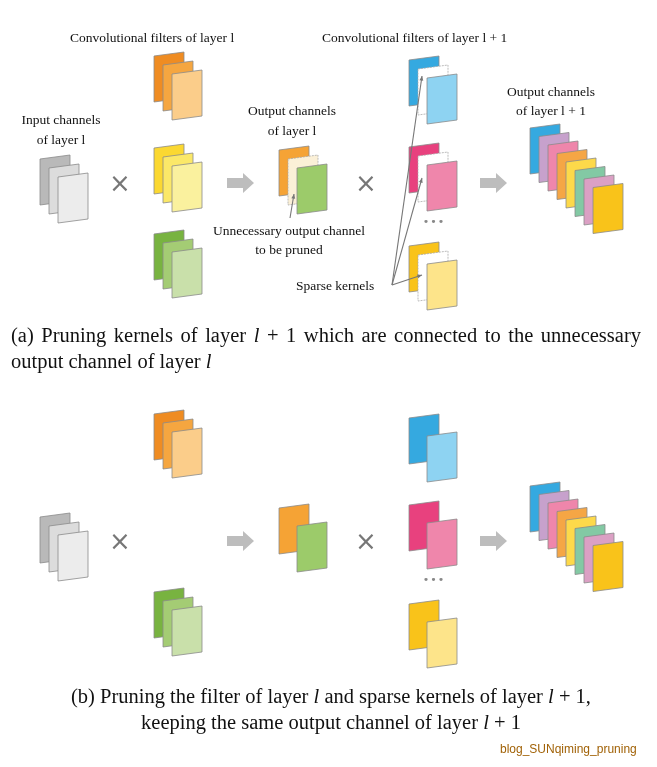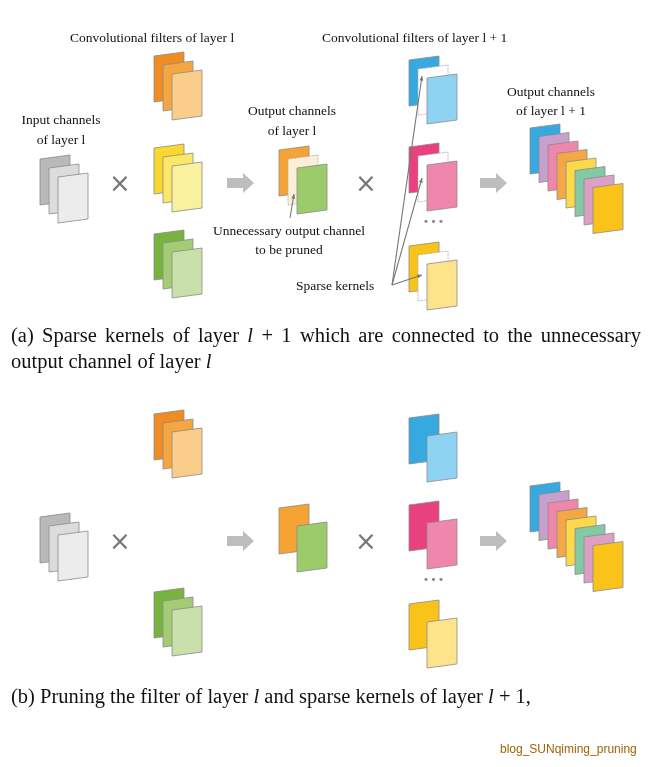--- a/index.html
+++ b/index.html
@@ -1,19 +1,19 @@
 <!DOCTYPE html>
 <html><head>
 <meta charset="utf-8">
 <style>
   html, body { margin:0; padding:0; background:#ffffff; }
   body { width:657px; height:767px; position:relative; overflow:hidden; font-family:"Liberation Serif","DejaVu Serif",serif; color:#111; }
   svg#diagram { position:absolute; left:0; top:0; }
   .lbl { font-family:"Liberation Serif","DejaVu Serif",serif; font-size:13.5px; fill:#111; }
-  .caption { position:absolute; left:11px; font-size:20.5px; line-height:26px; color:#111; }
+  .caption { position:absolute; left:11px; font-size:20.5px; line-height:26px; color:#111;text-align:center; }
   .caption i { font-style:italic; }
   #cap-a { top:322px; width:630px; text-align:justify; text-align-last:left; }
   #cap-b { top:683px; width:640px; }
   .wm { position:absolute; left:500px; top:742px; font-family:"Liberation Sans","DejaVu Sans",sans-serif; font-size:12px; color:#a16207; }
 </style>
 </head>
 <body>
 
 <svg id="diagram" width="657" height="767">
 
@@ -104,20 +104,21 @@
   <text x="120" y="192" font-size="26" fill="#777" text-anchor="middle" font-family="DejaVu Sans, sans-serif">×</text>
   <text x="366" y="192" font-size="26" fill="#777" text-anchor="middle" font-family="DejaVu Sans, sans-serif">×</text>
   <text x="120" y="550" font-size="26" fill="#777" text-anchor="middle" font-family="DejaVu Sans, sans-serif">×</text>
   <text x="366" y="550" font-size="26" fill="#777" text-anchor="middle" font-family="DejaVu Sans, sans-serif">×</text>
 
   <text x="434" y="225" font-size="11" fill="#888" text-anchor="middle" font-family="DejaVu Sans, sans-serif" letter-spacing="1">•••</text>
   <text x="434" y="583" font-size="11" fill="#888" text-anchor="middle" font-family="DejaVu Sans, sans-serif" letter-spacing="1">•••</text>
 </svg>
 
 <div class="caption" id="cap-a">
-  <span>(a) Sparse kernels of layer </span><i>l</i><span> + 1 which are connected to the unnecessary output channel of layer </span><i>l</i>
+  <span>(a) Pruning kernels of layer </span><i>l</i><span> + 1 which are connected to the unnecessary output channel of layer </span><i>l</i>
 </div>
 
 <div class="caption" id="cap-b">
   <div><span>(b) Pruning the filter of layer </span><i>l</i><span> and sparse kernels of layer </span><i>l</i><span> + 1,</span></div>
+  <div><span>keeping the same output channel of layer </span><i>l</i><span> + 1</span></div>
 </div>
 
 <div class="wm">blog_SUNqiming_pruning</div>
 
 </body></html>

